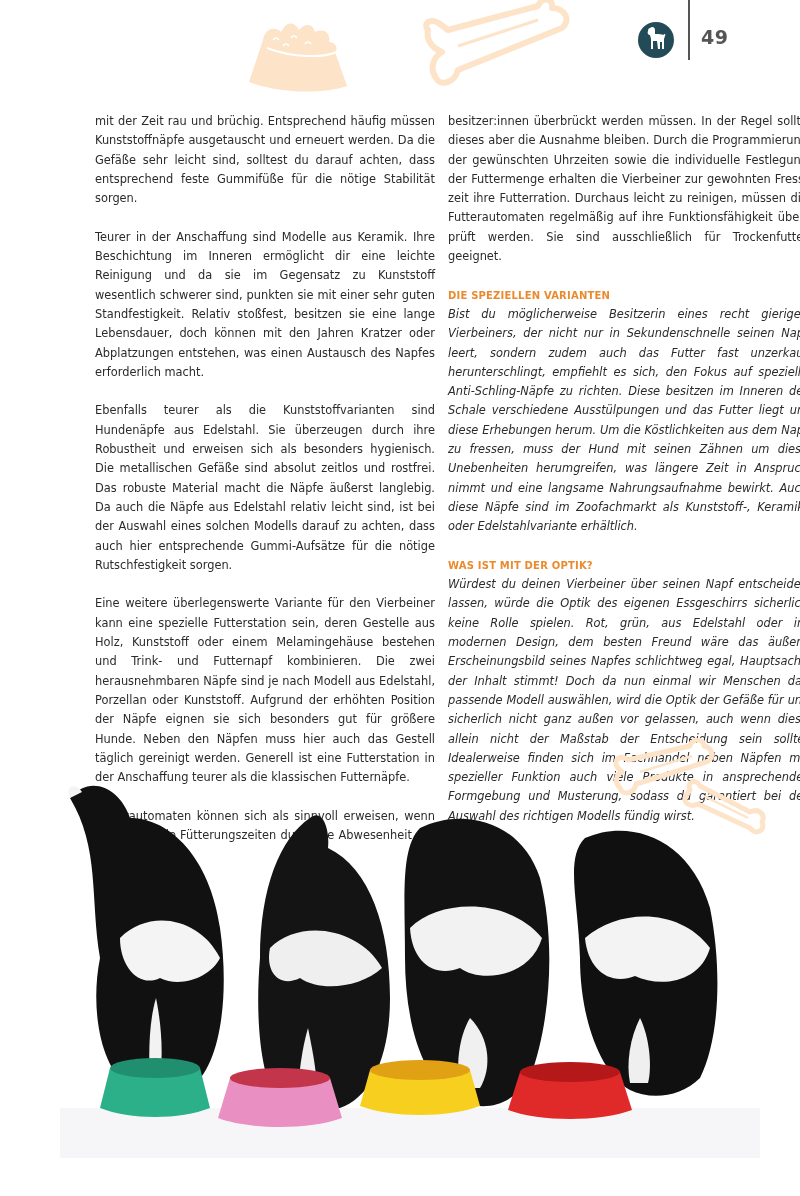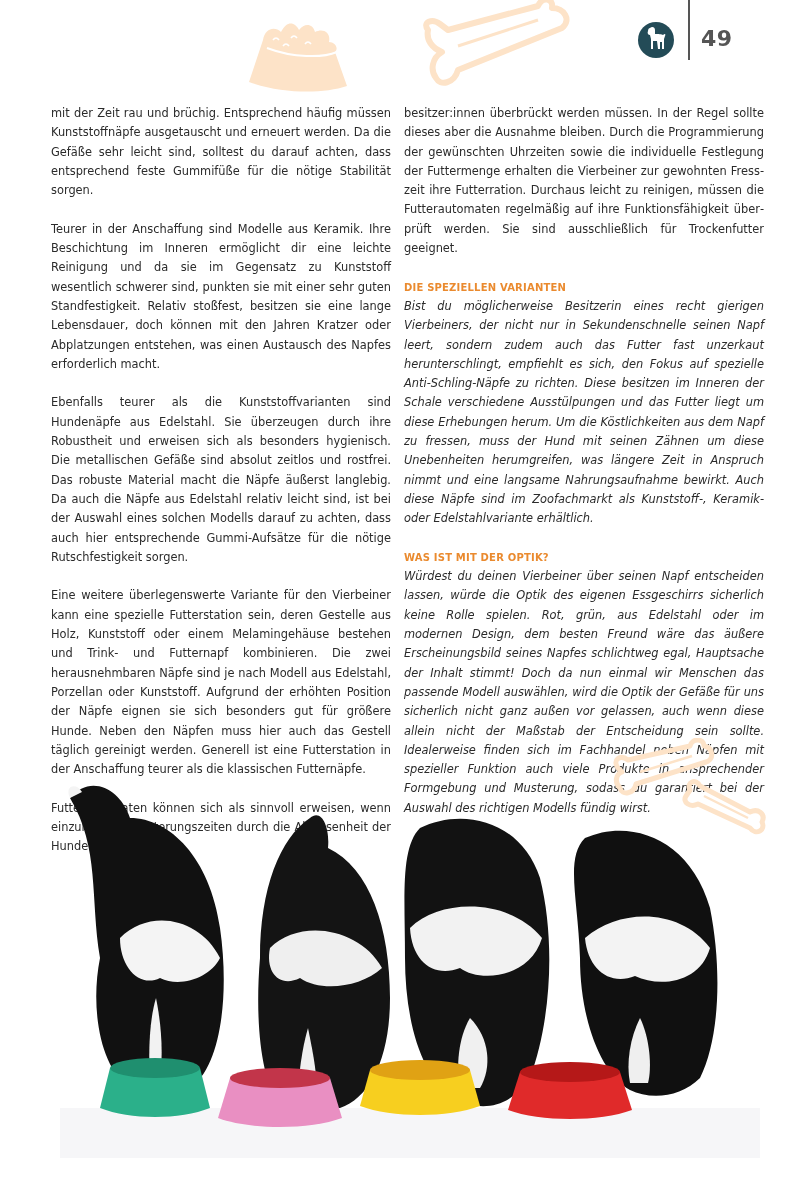--- a/index.html
+++ b/index.html
@@ -3,23 +3,23 @@
 <meta charset="utf-8">
 <style>
   html, body { margin: 0; padding: 0; background: #ffffff; }
   body { width: 800px; height: 1196px; position: relative; overflow: hidden; font-family: "DejaVu Sans", sans-serif; color: #2b2b2b; }
 
   .deco { position: absolute; }
   .deco svg { display: block; }
 
   .page-badge { position: absolute; left: 638px; top: 22px; width: 36px; height: 36px; border-radius: 50%; background: #234b57; display: flex; align-items: center; justify-content: center; }
   .page-divider { position: absolute; left: 688px; top: 0; width: 2px; height: 60px; background: #555; }
-  .page-number { position: absolute; left: 701px; top: 26px; font-size: 22px; font-weight: bold; color: #555; font-family: "DejaVu Sans", sans-serif; letter-spacing: 0.5px; }
+  .page-number { position: absolute; left: 701px; top: 26px; font-size: 19px; font-weight: bold; color: #555; font-family: "DejaVu Sans", sans-serif; letter-spacing: 0.5px; }
 
-  .column { position: absolute; top: 104px; font-size: 11.4px; line-height: 19.3px; text-align: justify; hyphens: manual; }
+  .column { position: absolute; top: 112px; font-size: 11.4px; line-height: 19.3px; text-align: justify; hyphens: manual; margin-left: 44px; }
   .col-left { left: 51px; width: 340px; }
   .col-right { left: 404px; width: 360px; }
   .column p { margin: 0 0 19.3px 0; }
   .column h3 { margin: 0; font-size: 10px; line-height: 19.3px; font-weight: bold; color: #ea8a2e; letter-spacing: 0.2px; }
   .column h3 + p { margin-top: 0; font-style: italic; }
 
   .photo { position: absolute; left: 60px; top: 778px; width: 700px; height: 380px; }
 </style>
 </head>
 <body>

